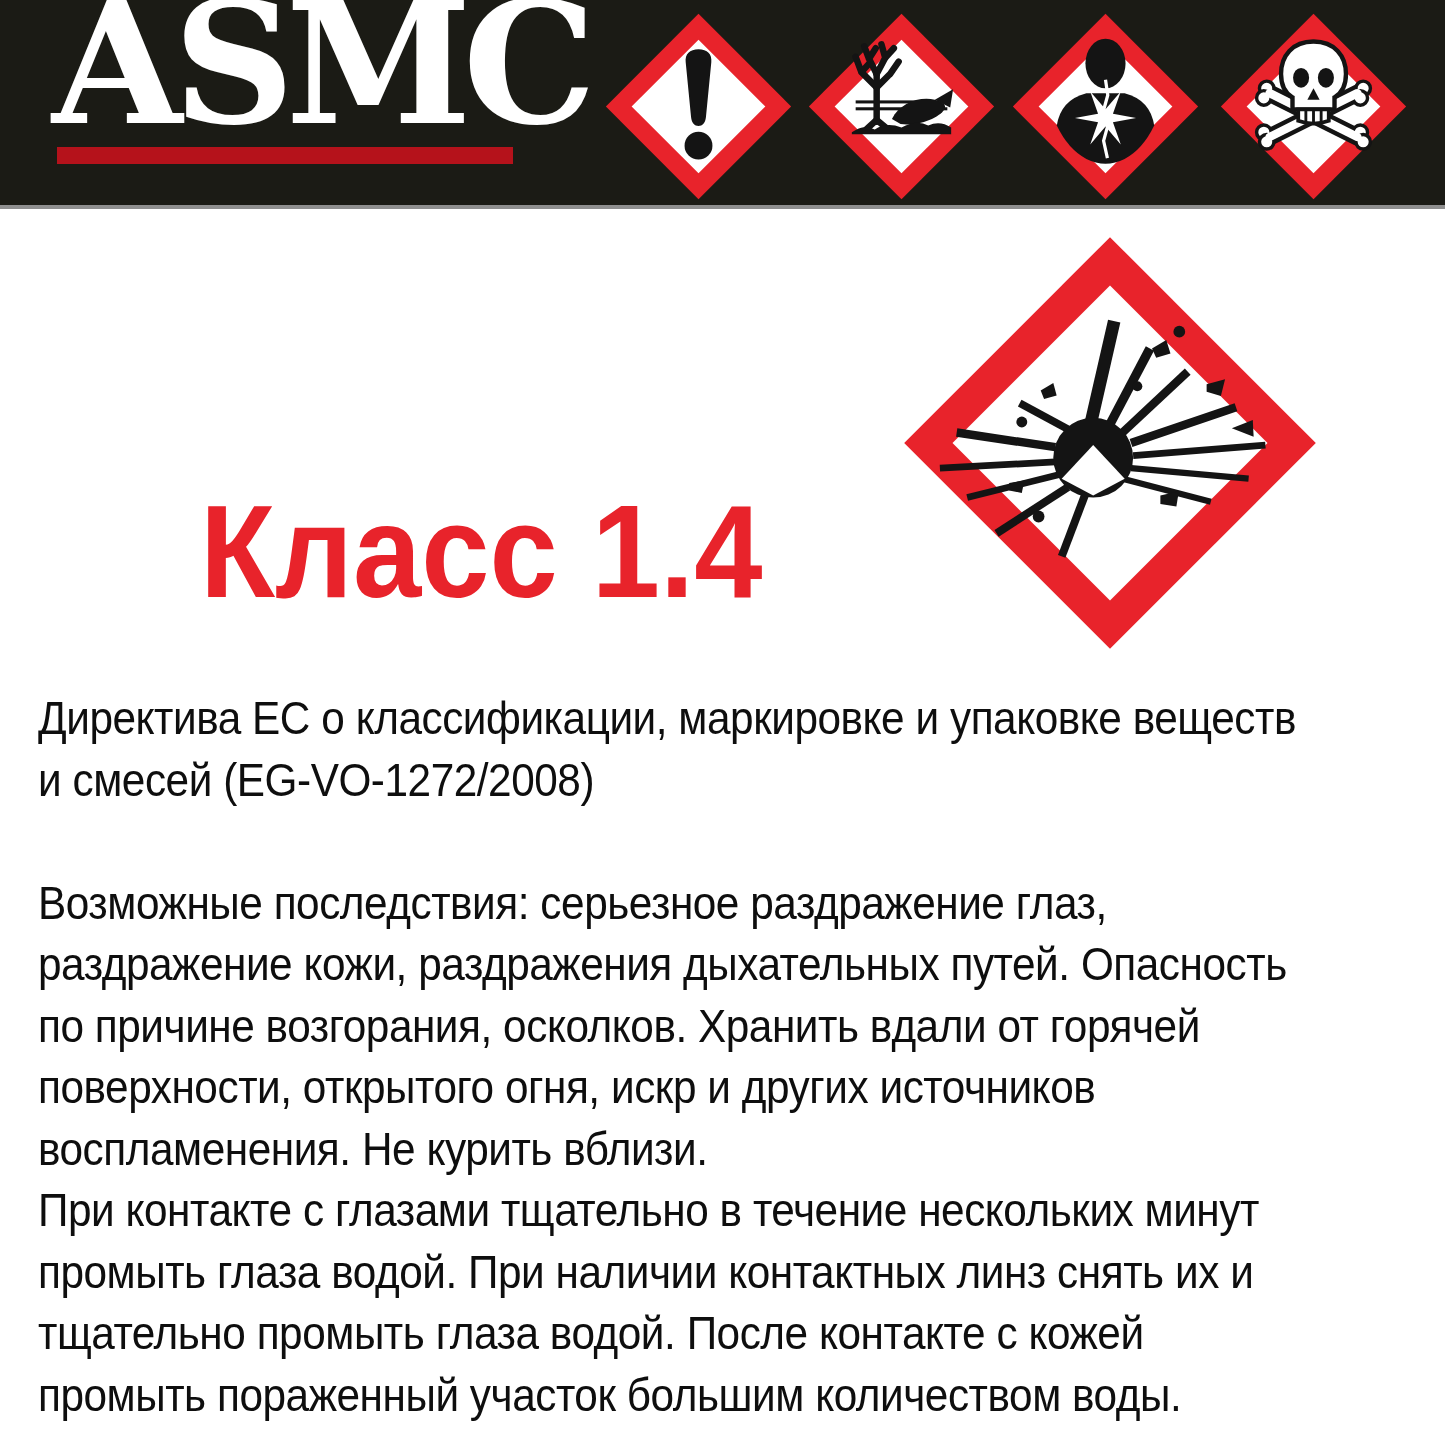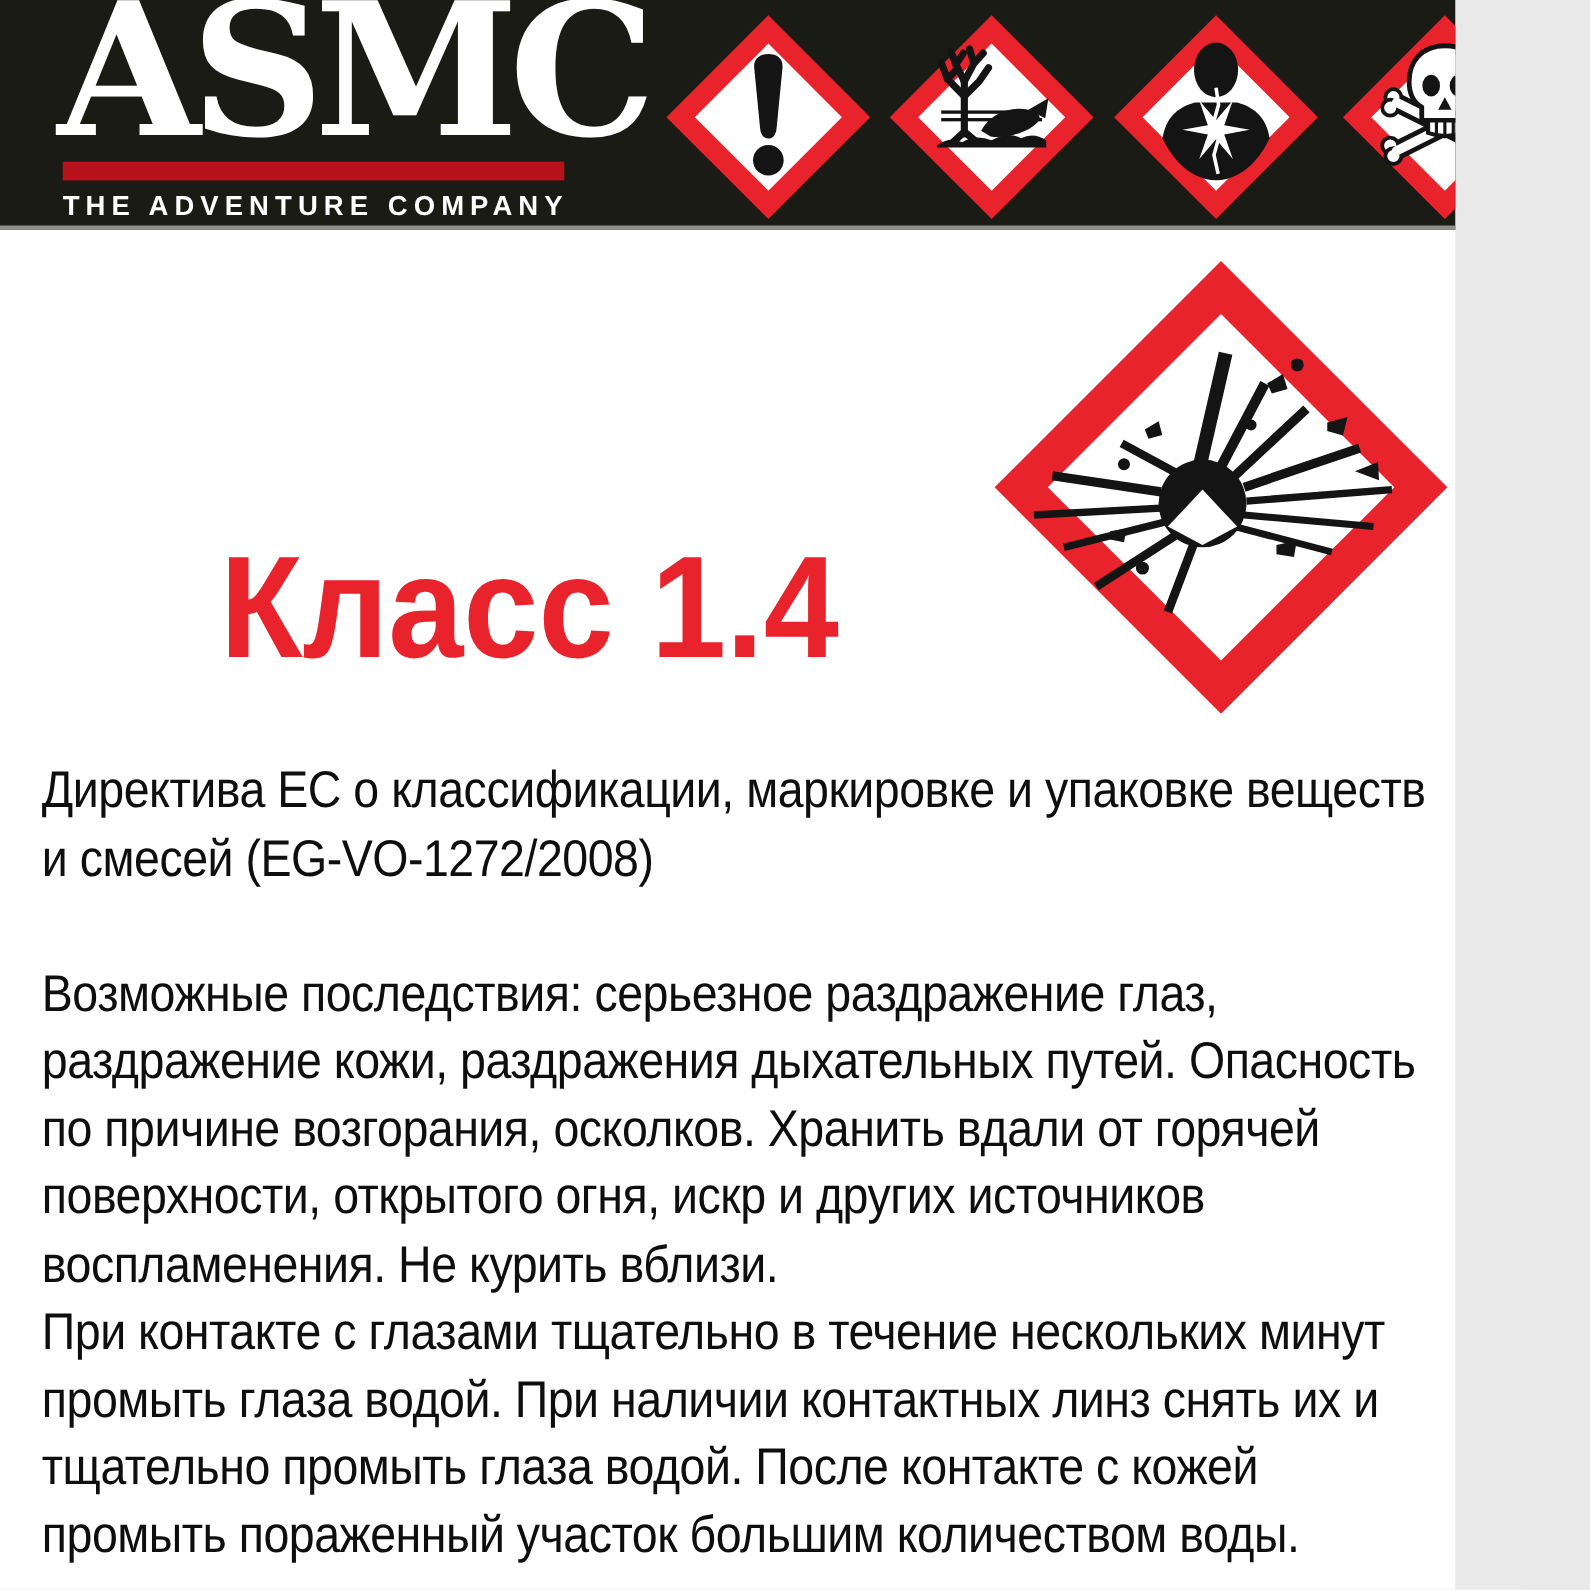--- a/index.html
+++ b/index.html
@@ -1,16 +1,16 @@
 <!DOCTYPE html>
 <html><head>
 <meta charset="utf-8">
 <style>
   html,body{margin:0;padding:0;background:#e9e9e9;}
-  .page{position:relative;width:1323px;height:1445px;background:#ffffff;overflow:hidden;
+  .page{position:relative;width:1445px;height:1445px;background:#ffffff;overflow:hidden;
         font-family:"Liberation Sans",sans-serif;}
 
   
   .topbar{position:absolute;left:0;top:0;width:1445px;height:205px;background:#1b1b15;
           border-bottom:4px solid #8f8f8f;box-sizing:content-box;}
   .logo-text{position:absolute;left:52px;top:-20px;color:#ffffff;
              font-family:"DejaVu Serif","Liberation Serif",serif;font-weight:bold;
              font-size:168px;line-height:1;letter-spacing:-9px;white-space:nowrap;}
   .logo-bar{position:absolute;left:57px;top:147px;width:456px;height:17px;background:#b5121b;}
   .logo-sub{position:absolute;left:57px;top:173px;color:#ffffff;font-weight:bold;
@@ -32,21 +32,20 @@
   .para div{white-space:nowrap;}
 </style>
 </head>
 <body>
 
 <div class="page">
 
   <header class="topbar">
     <div class="logo-text">ASMC</div>
     <div class="logo-bar"></div>
-    <div class="logo-sub">THE ADVENTURE COMPANY</div>
 
     <svg class="hz hz1" viewBox="0 0 100 100">
       <polygon points="50,1.5 98.5,50 50,98.5 1.5,50" fill="#e8232b"></polygon>
       <polygon points="50,15 85,50 50,85 15,50" fill="#ffffff"></polygon>
       <path d="M50,20 C54.6,20 57.2,22.6 56.7,26.8 L53.9,55.5 C53.6,58.6 52,60.2 50,60.2 C48,60.2 46.4,58.6 46.1,55.5 L43.3,26.8 C42.8,22.6 45.4,20 50,20 Z" fill="#141414"></path>
       <circle cx="50" cy="70.5" r="7.3" fill="#141414"></circle>
     </svg>
 
     <svg class="hz hz2" viewBox="0 0 100 100">
       <polygon points="50,1.5 98.5,50 50,98.5 1.5,50" fill="#e8232b"></polygon>

